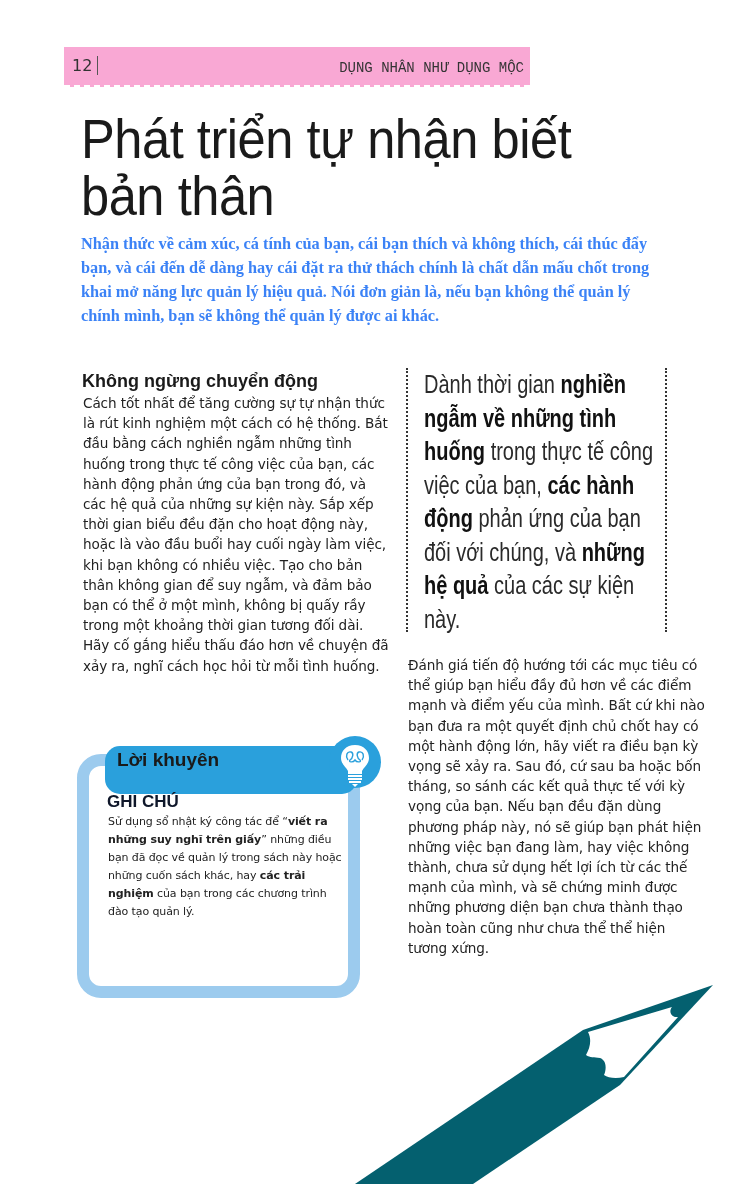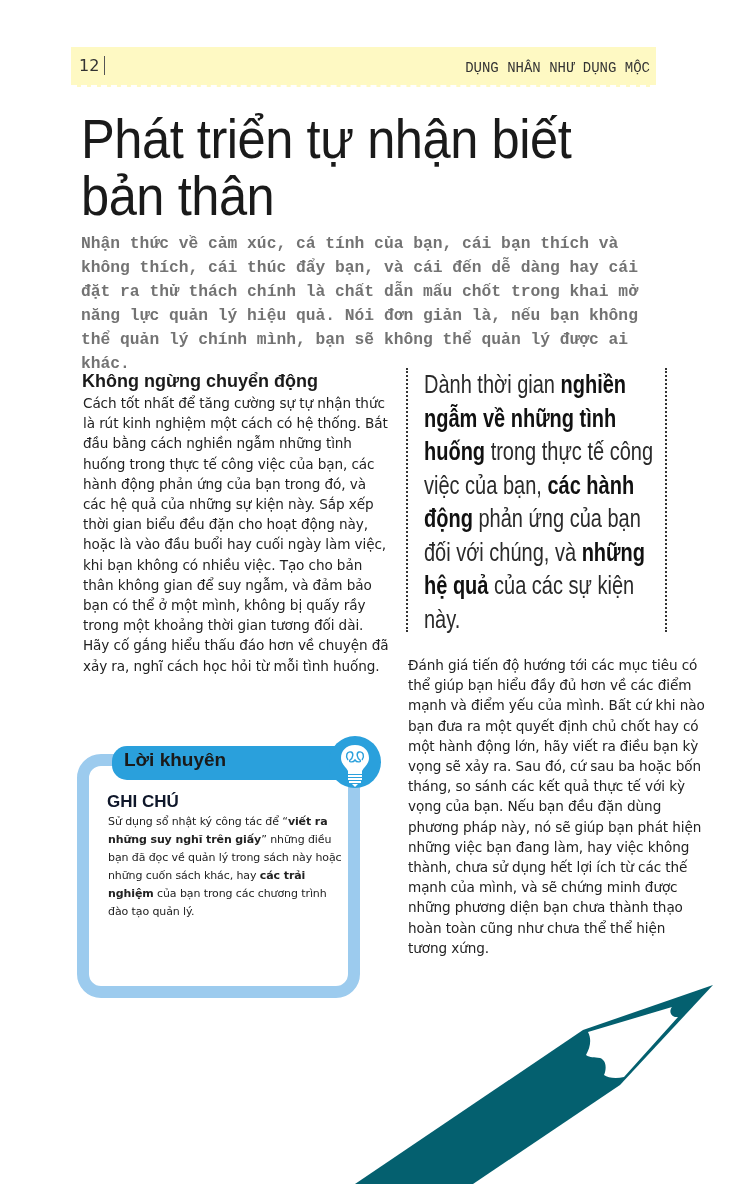--- a/index.html
+++ b/index.html
@@ -2,22 +2,22 @@
 <html><head>
 <meta charset="utf-8">
 <style>
   html, body { margin:0; padding:0; }
   body {
     width:748px; height:1184px; position:relative; overflow:hidden;
     background:#ffffff; color:#1e1e1e;
     font-family:"DejaVu Sans", sans-serif;
   }
   .header-bar {
-    position:absolute; left:71px; top:47px; width:585px; height:38px;
-    background:#fef9c3;
+    position:absolute; left:64px; top:47px; width:466px; height:38px;
+    background:#f9a8d4;
     border-bottom:2px dashed #ffffff;
   }
   .page-number {
     position:absolute; left:8px; top:9px;
     font-family:"DejaVu Sans", sans-serif; font-size:16px; color:#333;
   }
   .header-sep {
     position:absolute; left:33px; top:9px; width:1px; height:19px; background:#555;
   }
   .running-title {
@@ -26,22 +26,22 @@
     letter-spacing:0px;
   }
   .page-title {
     position:absolute; left:81px; top:111px; width:600px;
     font-family:"Liberation Sans", sans-serif; font-weight:normal;
     font-size:55px; line-height:57px; color:#1a1a1a; margin:0;
     transform:scaleX(0.92); transform-origin:left top; letter-spacing:-0.5px;
   }
   .lead {
     position:absolute; left:81px; top:232px; width:590px;
-    font-family:Liberation Mono, monospace; font-weight:bold;
-    font-size:16.3px; line-height:24px; color:#737373; margin:0;
+    font-family:Liberation Serif, serif; font-weight:bold;
+    font-size:16.3px; line-height:24px; color:#3b82f6; margin:0;
   }
   .section-heading {
     font-family:Liberation Sans, sans-serif; font-weight:bold;
     font-size:18px; line-height:22px; color:#1a1a1a; margin:0;
   }
   .body-text {
     font-family:"DejaVu Sans", sans-serif; font-size:13.6px; line-height:20.2px;
     color:#222; margin:1px; letter-spacing:-0.1px;
   }
   .col-left { position:absolute; left:82px; top:370px; width:312px; }
@@ -56,21 +56,21 @@
     color:#2a2a2a; transform:scaleX(0.8); transform-origin:left top;
     width:300px;
   }
   .pull-quote-text b { font-weight:bold; color:#111; }
   .tip-box {
     position:absolute; left:77px; top:754px; width:283px; height:244px;
     box-sizing:border-box; border:12px solid #9ccbee; border-radius:24px;
     background:#fff;
   }
   .tip-pill {
-    position:absolute; left:112px; top:746px; width:252px; height:34px;
+    position:absolute; left:105px; top:746px; width:252px; height:48px;
     background:#2aa0dc; border-radius:15px;
   }
   .tip-pill-label {
     position:absolute; left:12px; top:3px;
     font-family:"Liberation Sans", sans-serif; font-weight:bold; font-size:19px; color:#1a1a1a;
   }
   .bulb-circle {
     position:absolute; left:329px; top:736px; width:52px; height:52px;
     border-radius:50%; background:#2aa0dc;
   }

